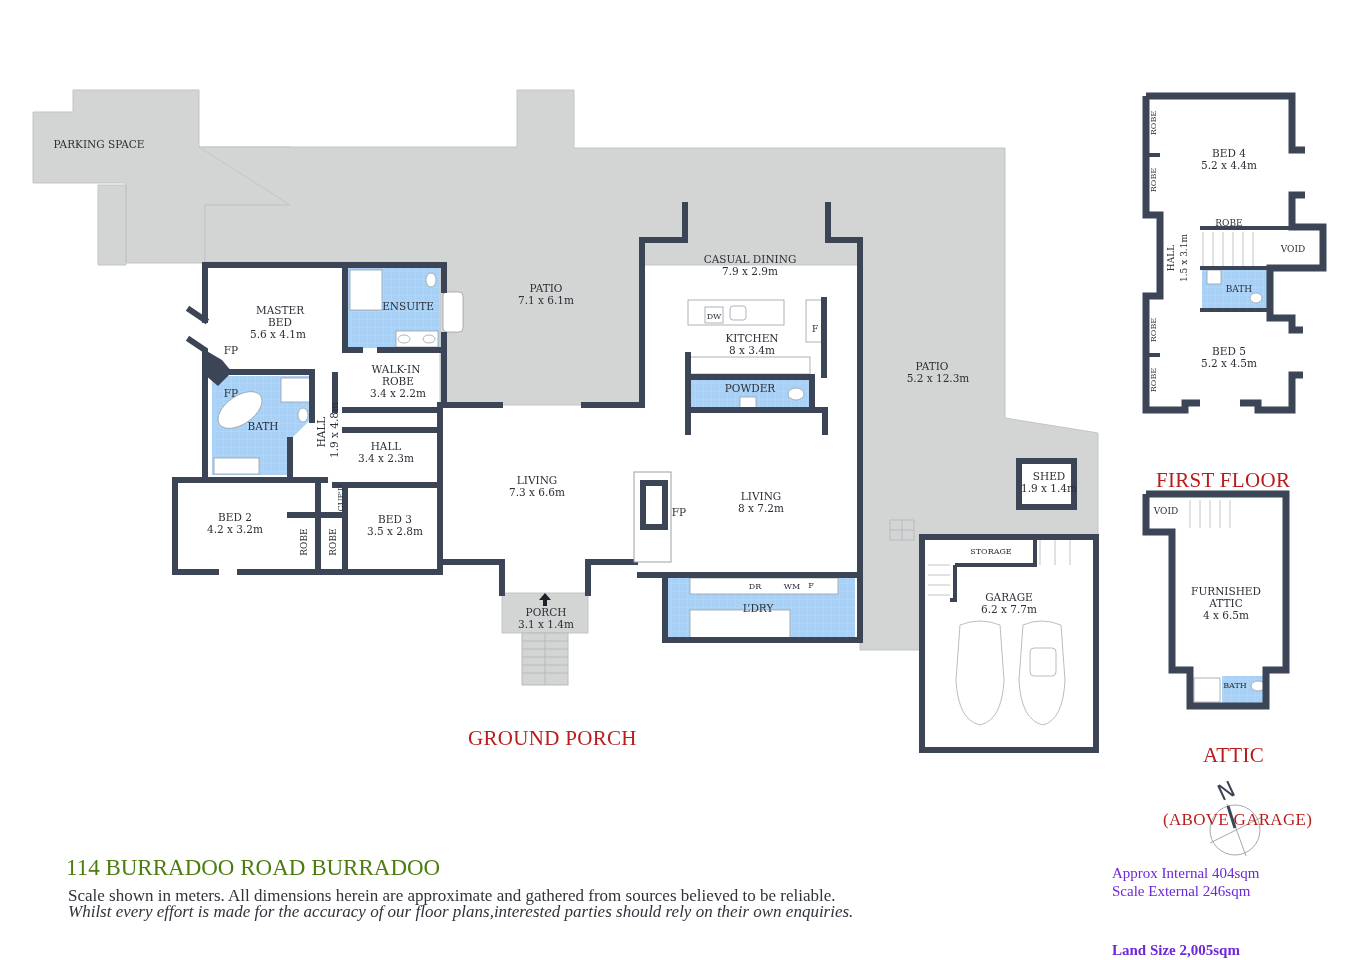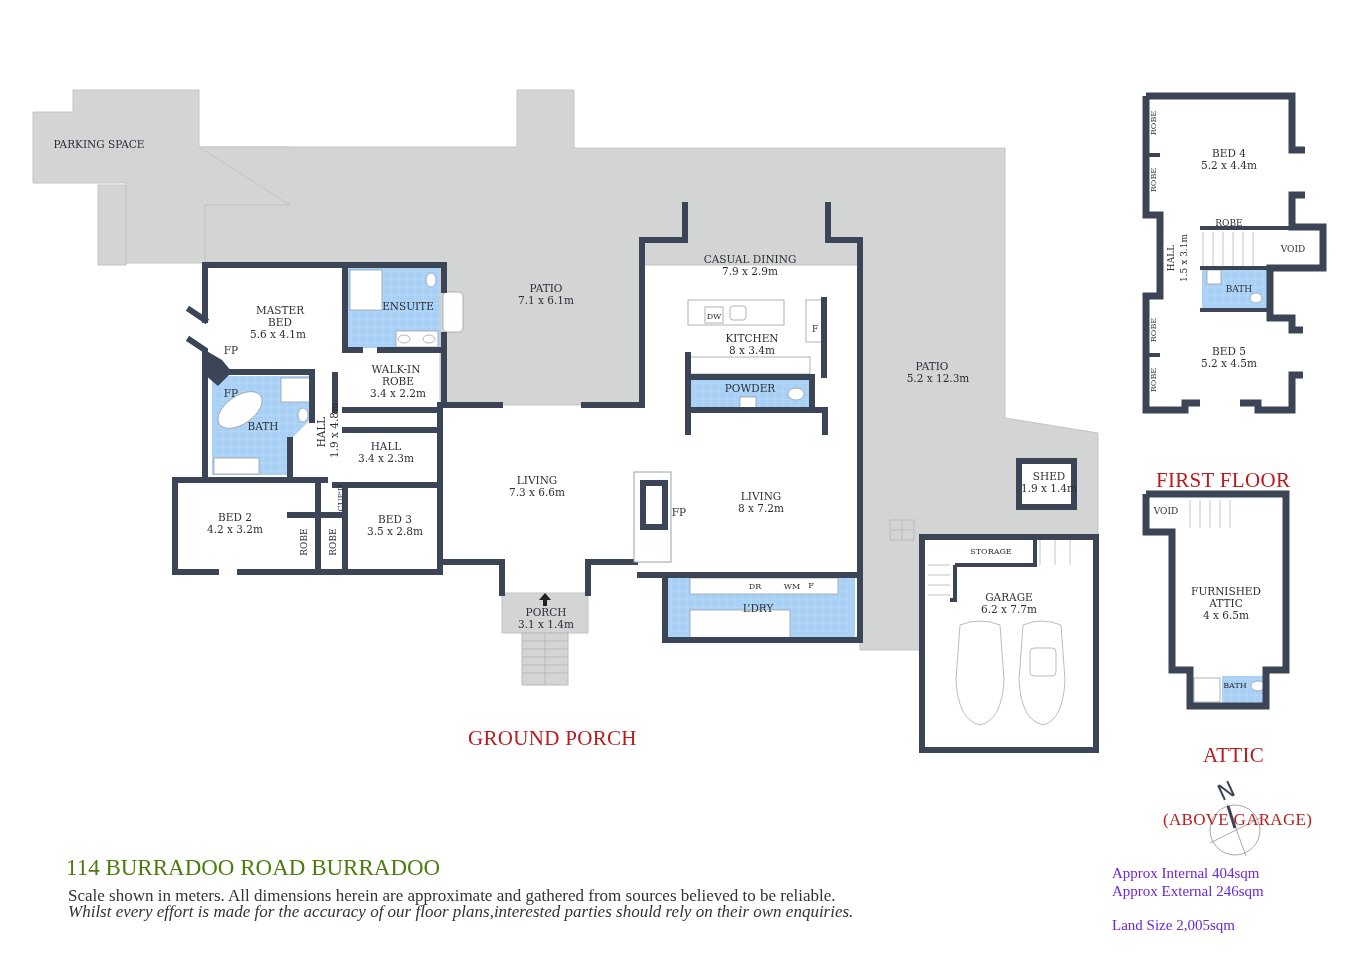--- a/index.html
+++ b/index.html
@@ -252,14 +252,14 @@
 <div class="floor-title" style="left:468px;top:698px;">GROUND PORCH</div>
 <div class="floor-title" style="left:1156px;top:440px;">FIRST FLOOR</div>
 <div class="floor-title" style="left:1203px;top:715px;">ATTIC</div>
 <div class="floor-title" style="left:1163px;top:782px;font-size:17px;">(ABOVE GARAGE)</div>
 
 <div class="addr">114 BURRADOO ROAD BURRADOO</div>
 <div class="disc" style="top:886px;">Scale shown in meters. All dimensions herein are approximate and gathered from sources believed to be  reliable.</div>
 <div class="disc" style="top:902px;font-style:italic;">Whilst every effort is made for the accuracy of our floor plans,interested parties should rely on their own enquiries.</div>
 
 <div class="stats" style="top:864px;">Approx Internal 404sqm</div>
-<div class="stats" style="top:882px;">Approx External 246sqm</div>
-<div class="stats" style="top:916px;">Land Size 2,005sqm</div>
+<div class="stats" style="top:882px;">Scale External 246sqm</div>
+<div class="stats" style="top:941px;font-weight:bold;">Land Size 2,005sqm</div>
 
 </body></html>

